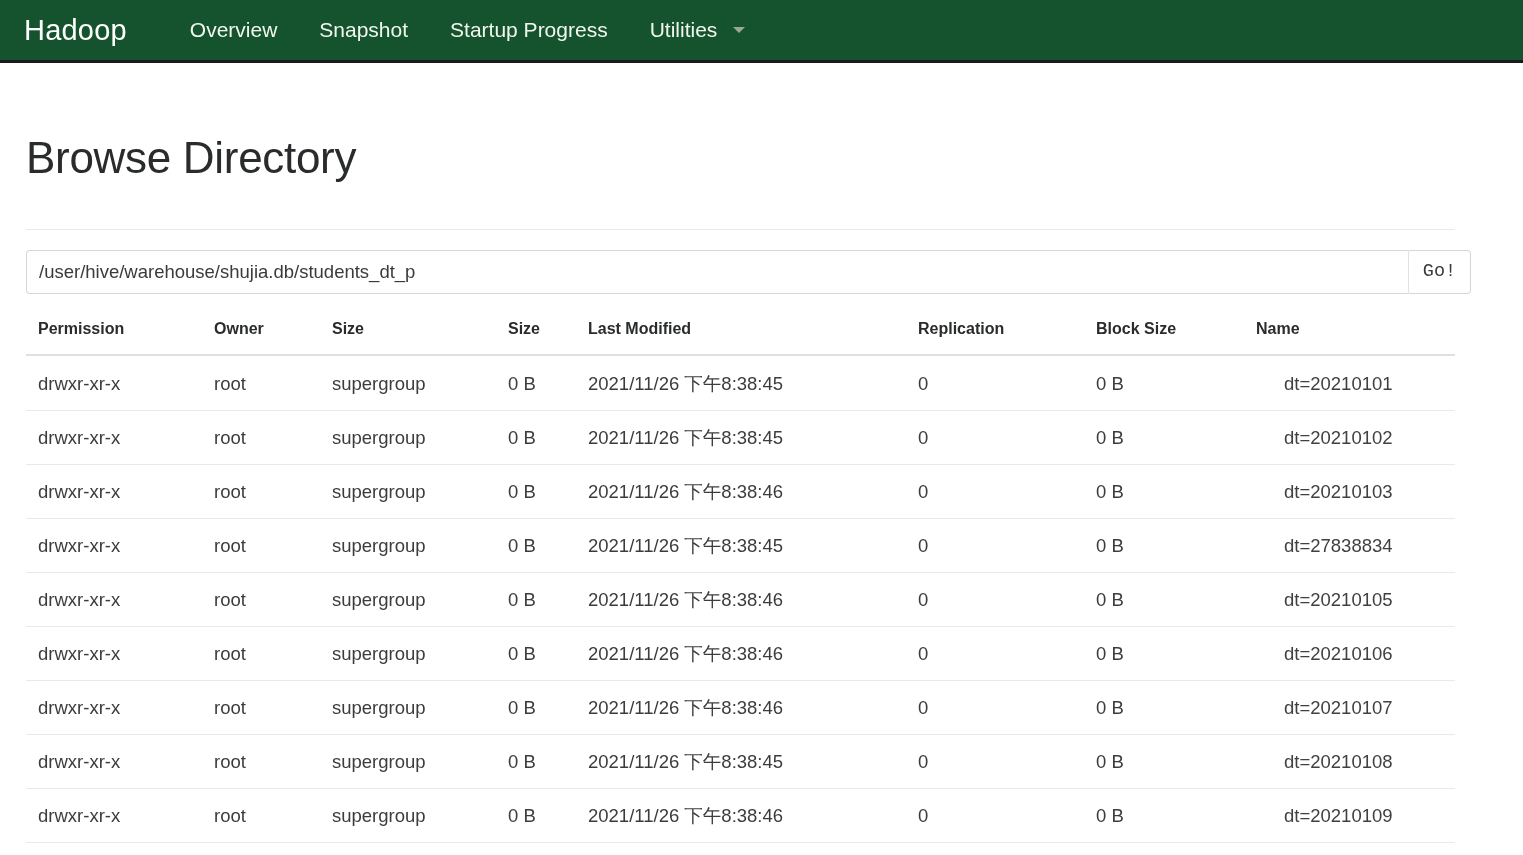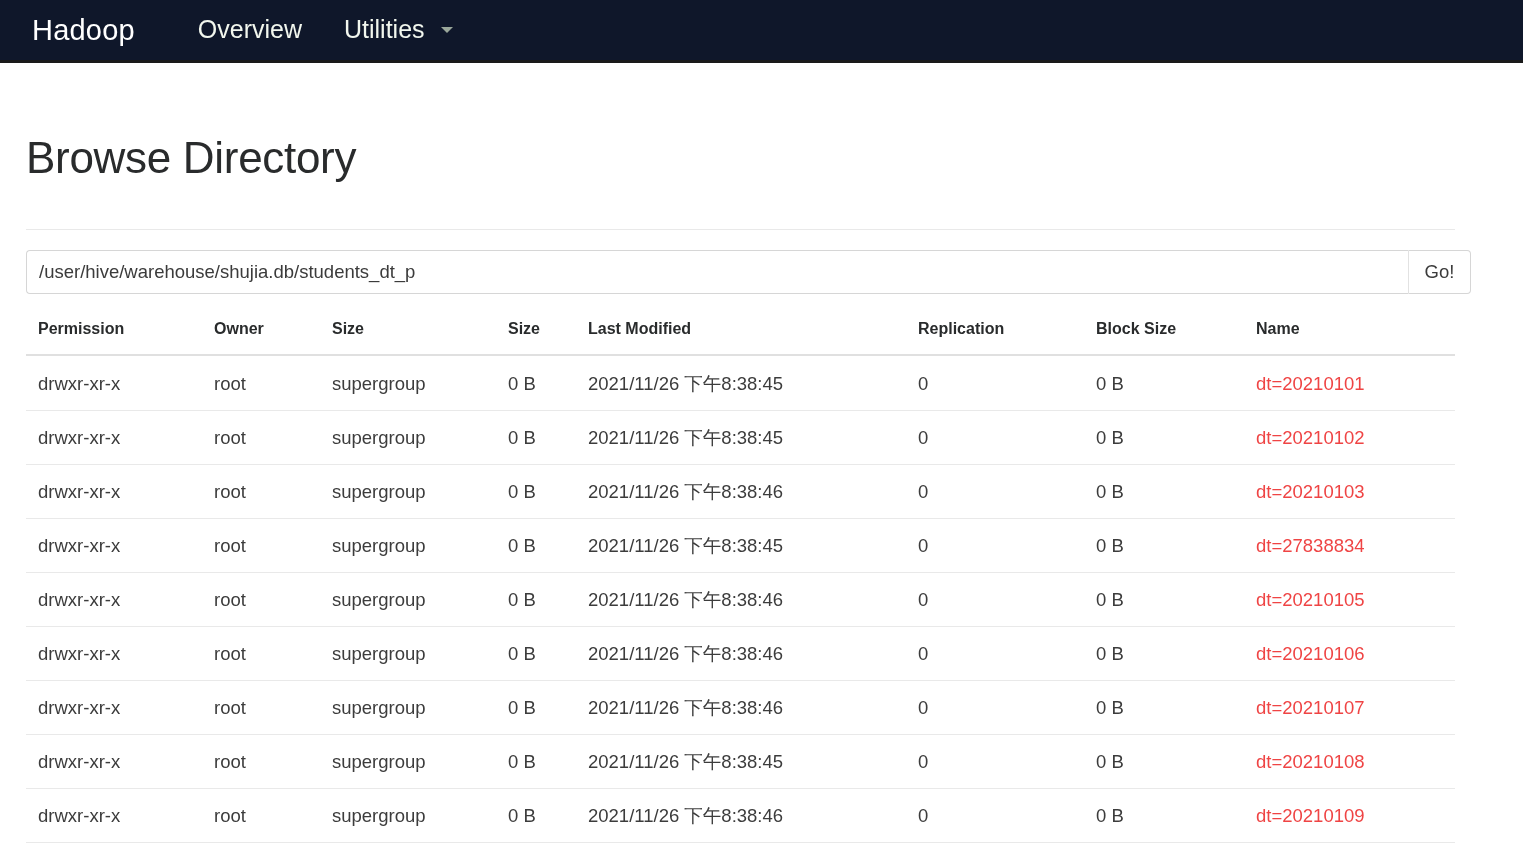--- a/index.html
+++ b/index.html
@@ -10,45 +10,45 @@
     width: 1523px;
     height: 855px;
     background: #ffffff;
     font-family: "Liberation Sans", sans-serif;
     overflow: hidden;
   }
 
   
   .navbar {
     height: 63px;
-    background: #0f172a;
+    background: #14532d;
     border-bottom: 3px solid #1a1a1a;
     display: flex;
     align-items: center;
-    padding: 0 0 0 32px;
+    padding: 0 0 0 24px;
     position: relative;
   }
   .brand {
     color: #ffffff;
     font-size: 29px;
     line-height: 29px;
     font-weight: normal;
     letter-spacing: 0.2px;
     margin-right: 42px;
     cursor: pointer;
     text-decoration: none;
   }
   .nav-items {
     display: flex;
     align-items: center;
     height: 100%;
   }
   .nav-item {
     color: #f2f7ee;
-    font-size: 25px;
+    font-size: 21px;
     line-height: 19.5px;
     padding: 0 21px;
     cursor: pointer;
     text-decoration: none;
     white-space: nowrap;
     display: flex;
     align-items: center;
     height: 100%;
   }
   .nav-item.dropdown { padding-right: 16px; gap: 7px; }
@@ -107,21 +107,21 @@
     flex: 0 0 auto;
     height: 44px;
     min-width: 62px;
     padding: 0 13px;
     border: 1px solid #d6d6d6;
     border-left: none;
     border-radius: 0 4px 4px 0;
     background: #ffffff;
     color: #3b3b3b;
     font-size: 18.5px;
-    font-family: Liberation Sans, sans-serif;
+    font-family: Liberation Mono, monospace;
     cursor: pointer;
     line-height: 1;
   }
 
   
   table.files {
     width: 1429px;
     border-collapse: collapse;
     margin-top: 22px;
     table-layout: fixed;
@@ -146,33 +146,40 @@
   table.files tbody tr:first-child td { padding-top: 15px; }
   .col-perm  { width: 176px; }
   .col-owner { width: 118px; }
   .col-group { width: 176px; }
   .col-size  { width: 80px;  }
   .col-mod   { width: 330px; }
   .col-repl  { width: 178px; }
   .col-block { width: 160px; }
   .col-name  { width: 211px; }
   a.file-link {
-    color: #ef4444;
+    color: #404040;
     text-decoration: none;
     cursor: pointer;
+    margin-left: 28px;
   }
 </style>
 </head>
 <body>
 
 <div class="navbar">
   <a class="brand">Hadoop</a>
   <div class="nav-items">
     <a class="nav-item">
       <span>Overview</span>
+    </a>
+    <a class="nav-item">
+      <span>Snapshot</span>
+    </a>
+    <a class="nav-item">
+      <span>Startup Progress</span>
     </a>
     <a class="nav-item dropdown">
       <span>Utilities</span>
       <span class="caret"></span>
     </a>
   </div>
 </div>
 
 <div class="container">
 

